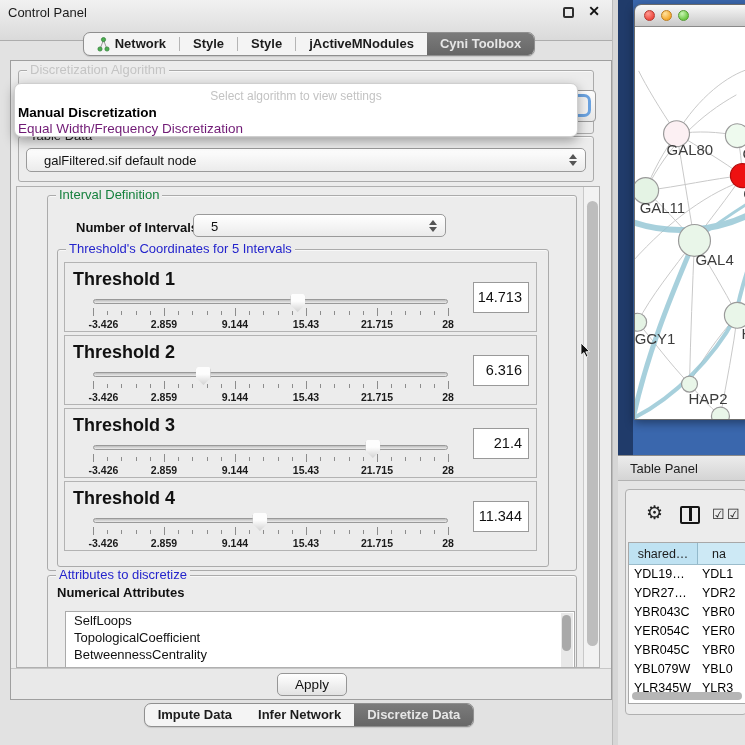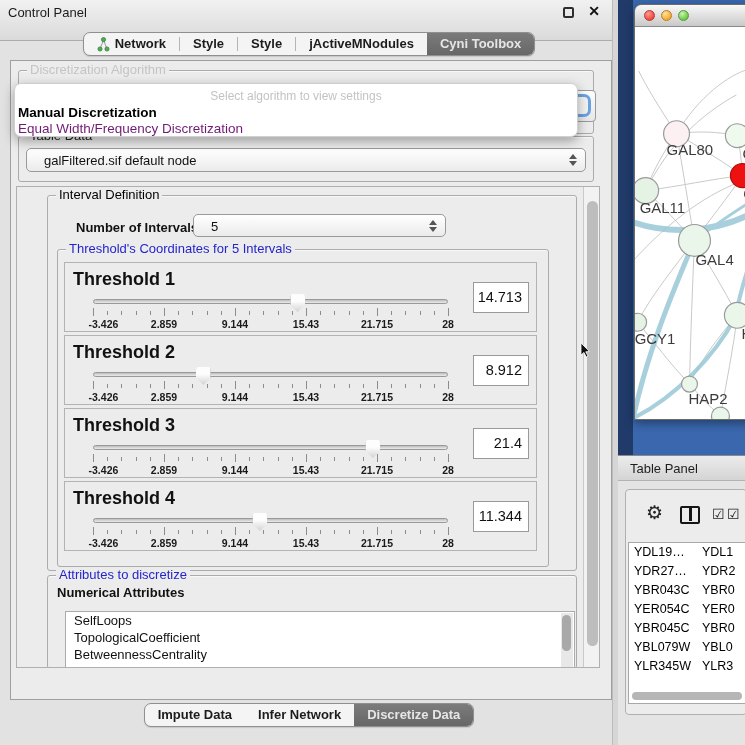--- a/index.html
+++ b/index.html
@@ -27,21 +27,21 @@
 
 
 .main-box { position:absolute; left:10px; top:60px; width:602px; height:640px;
   background:#ececec; border:1px solid #9f9f9f; }
 
 
 .group { position:absolute; border:1px solid #ababab; border-radius:3px;
   box-shadow:inset 0 1px 0 rgba(255,255,255,.65); }
 .group-title { position:absolute; top:-8px; left:8px; background:#ececec; padding:0 3px;
   font-size:13px; line-height:14px; }
-.t-green { color:#000000; }
+.t-green { color:#15803d; }
 .t-blue  { color:#2424cc; }
 .t-dark  { color:#222; }
 .t-faded { color:#c4c4c4; }
 
 .group-da { left:18px; top:70px; width:576px; height:64px; }
 
 
 .combo-frag { position:absolute; left:548px; top:90px; width:48px; height:32px;
   background:linear-gradient(#fdfdfd,#e7e7e7); border:1px solid #9a9a9a; border-radius:4px; z-index:5; }
 .focus-ring { position:absolute; right:4px; top:3px; width:26px; height:23px;
@@ -306,21 +306,21 @@
                 <i class="major" style="left: 100%;"></i>
               </div>
     <div class="tick-labels">
                 <span class="first" style="left: 0%;">-3.426</span>
                 <span style="left: 20%;">2.859</span>
                 <span style="left: 40%;">9.144</span>
                 <span style="left: 60%;">15.43</span>
                 <span style="left: 80%;">21.715</span>
                 <span style="left: 100%;">28</span>
               </div>
-    <div class="th-value">8.912</div>
+    <div class="th-value">6.316</div>
   </div>
             <div class="th-panel">
     <div class="th-label">Threshold 3</div>
     <div class="track">
       <div class="thumb" style="left: 79%;"></div>
     </div>
     <div class="ticks">
                 <i class="major" style="left: 0%;"></i>
                 <i style="left: 4%;"></i>
                 <i style="left: 8%;"></i>
@@ -417,20 +417,23 @@
         <div class="attr-sb">
             <i></i>
           </div>
       </div>
 
       <div class="vscroll">
           <i></i>
         </div>
     </div>
 
+    <div class="apply-strip">
+      <div class="apply-btn">Apply</div>
+    </div>
 
     <div class="tabbar bottom">
       <div class="pill">
         <span class="tab">Impute Data</span>
         <span class="tab">Infer Network</span>
         <span class="tab sel">Discretize Data</span>
       </div>
     </div>
 
     <svg class="cursor" width="11" height="16" viewBox="0 0 11 16">
@@ -513,20 +516,24 @@
     </div>
 
     <div class="tp-body">
       <div class="tp-inner">
         <span class="gear">⚙</span>
         <span class="split-icon"></span>
         <span class="chk c1">☑</span>
         <span class="chk c2">☑</span>
 
         <div class="tp-table">
+          <div class="tp-head">
+            <div class="h1">shared…</div>
+            <div class="h2">na</div>
+          </div>
           <div id="tp-rows">
               <div class="tp-row">
                 <div class="c1">YDL19…</div>
                 <div class="c2">YDL1</div>
               </div>
               <div class="tp-row">
                 <div class="c1">YDR27…</div>
                 <div class="c2">YDR2</div>
               </div>
               <div class="tp-row">

